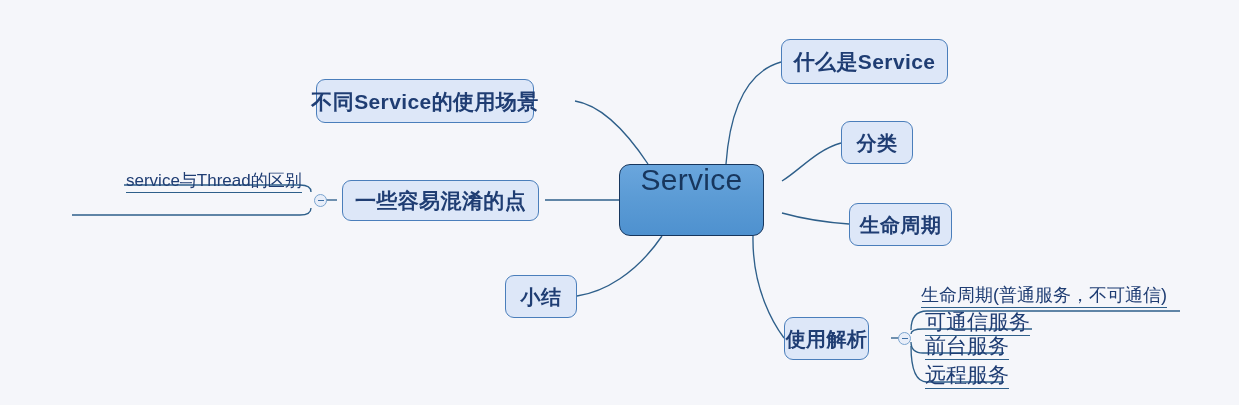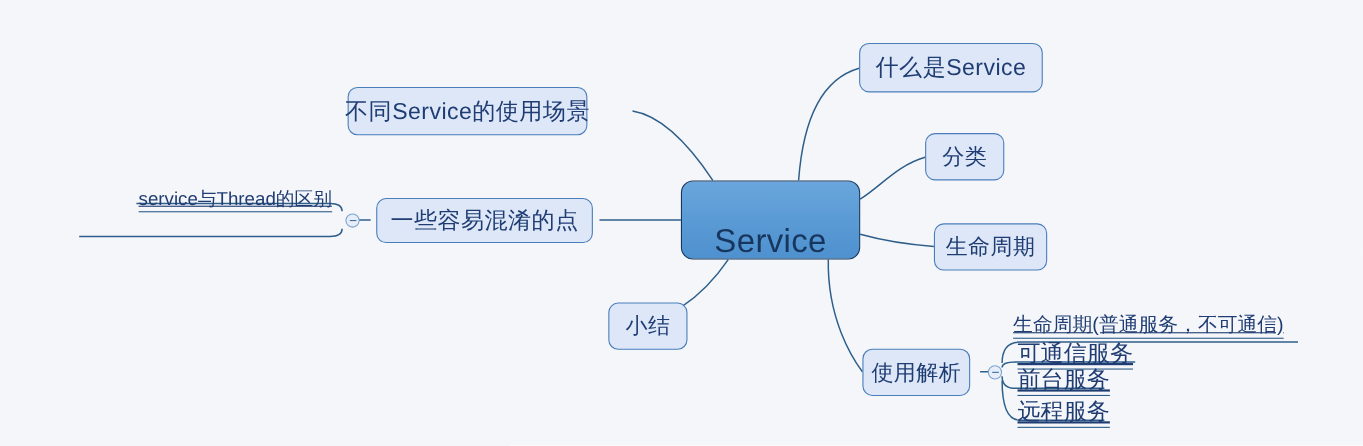--- a/index.html
+++ b/index.html
@@ -22,28 +22,28 @@
     width: 1239px;
     height: 405px;
     pointer-events: none;
   }
 
   
   .center-node {
     position: absolute;
     left: 619px;
     top: 164px;
-    width: 163px;
+    width: 145px;
     height: 72px;
     box-sizing: border-box;
     border: 1.4px solid #17365d;
     border-radius: 11px;
     background: linear-gradient(180deg, #6aa6dd 0%, #5b9bd5 48%, #4e91cf 100%);
     display: flex;
-    align-items: flex-end;
+    align-items: flex-start;
     justify-content: center;
     z-index: 4;
   }
   .center-node .label {
     font-size: 30px;
     color: #17365d;
     letter-spacing: 0.3px;
     line-height: 1;
     white-space: nowrap;
   }
@@ -52,40 +52,40 @@
   .node {
     position: absolute;
     box-sizing: border-box;
     border: 1.3px solid #4a7ebb;
     border-radius: 9px;
     background: #dde7f8;
     display: flex;
     align-items: center;
     justify-content: center;
     z-index: 3;
+    font-weight: bold;
   }
   .node .label {
     font-size: 21px;
     color: #1f3d73;
     line-height: 1;
     white-space: nowrap;
     letter-spacing: 0.4px;
   }
   .node.small .label { font-size: 20px; text-align: right; }
 
   
   .leaf {
     position: absolute;
     z-index: 3;
     white-space: nowrap;
     color: #1f3d73;
     line-height: 1;
     padding-bottom: 3px;
     border-bottom: 1.3px solid #2e5f8a;
-    text-decoration: underline;
   }
   .leaf.l-left  { font-size: 17px; }
   .leaf.l-right { font-size: 21px; }
   .leaf.l-right.first { font-size: 18px; }
 
   
   .collapse-toggle {
     position: absolute;
     width: 13px;
     height: 13px;
@@ -148,25 +148,25 @@
   </div>
 
   <div class="node small" style="left:841px; top:121px; width:72px; height:43px;">
     <span class="label">分类</span>
   </div>
 
   <div class="node small" style="left:849px; top:203px; width:103px; height:43px;">
     <span class="label">生命周期</span>
   </div>
 
-  <div class="node small" style="left:784px; top:317px; width:98px; height:43px;">
+  <div class="node small" style="left:784px; top:317px; width:85px; height:43px;">
     <span class="label">使用解析</span>
   </div>
 
-  <div class="node small" style="left:505px; top:275px; width:72px; height:43px;margin-left:48px;">
+  <div class="node small" style="left:505px; top:275px; width:72px; height:43px;">
     <span class="label">小结</span>
   </div>
 
   <div class="node" style="left:342px; top:180px; width:197px; height:41px;">
     <span class="label">一些容易混淆的点</span>
   </div>
 
   <div class="node" style="left:316px; top:79px; width:218px; height:44px;">
     <span class="label">不同Service的使用场景</span>
   </div>

